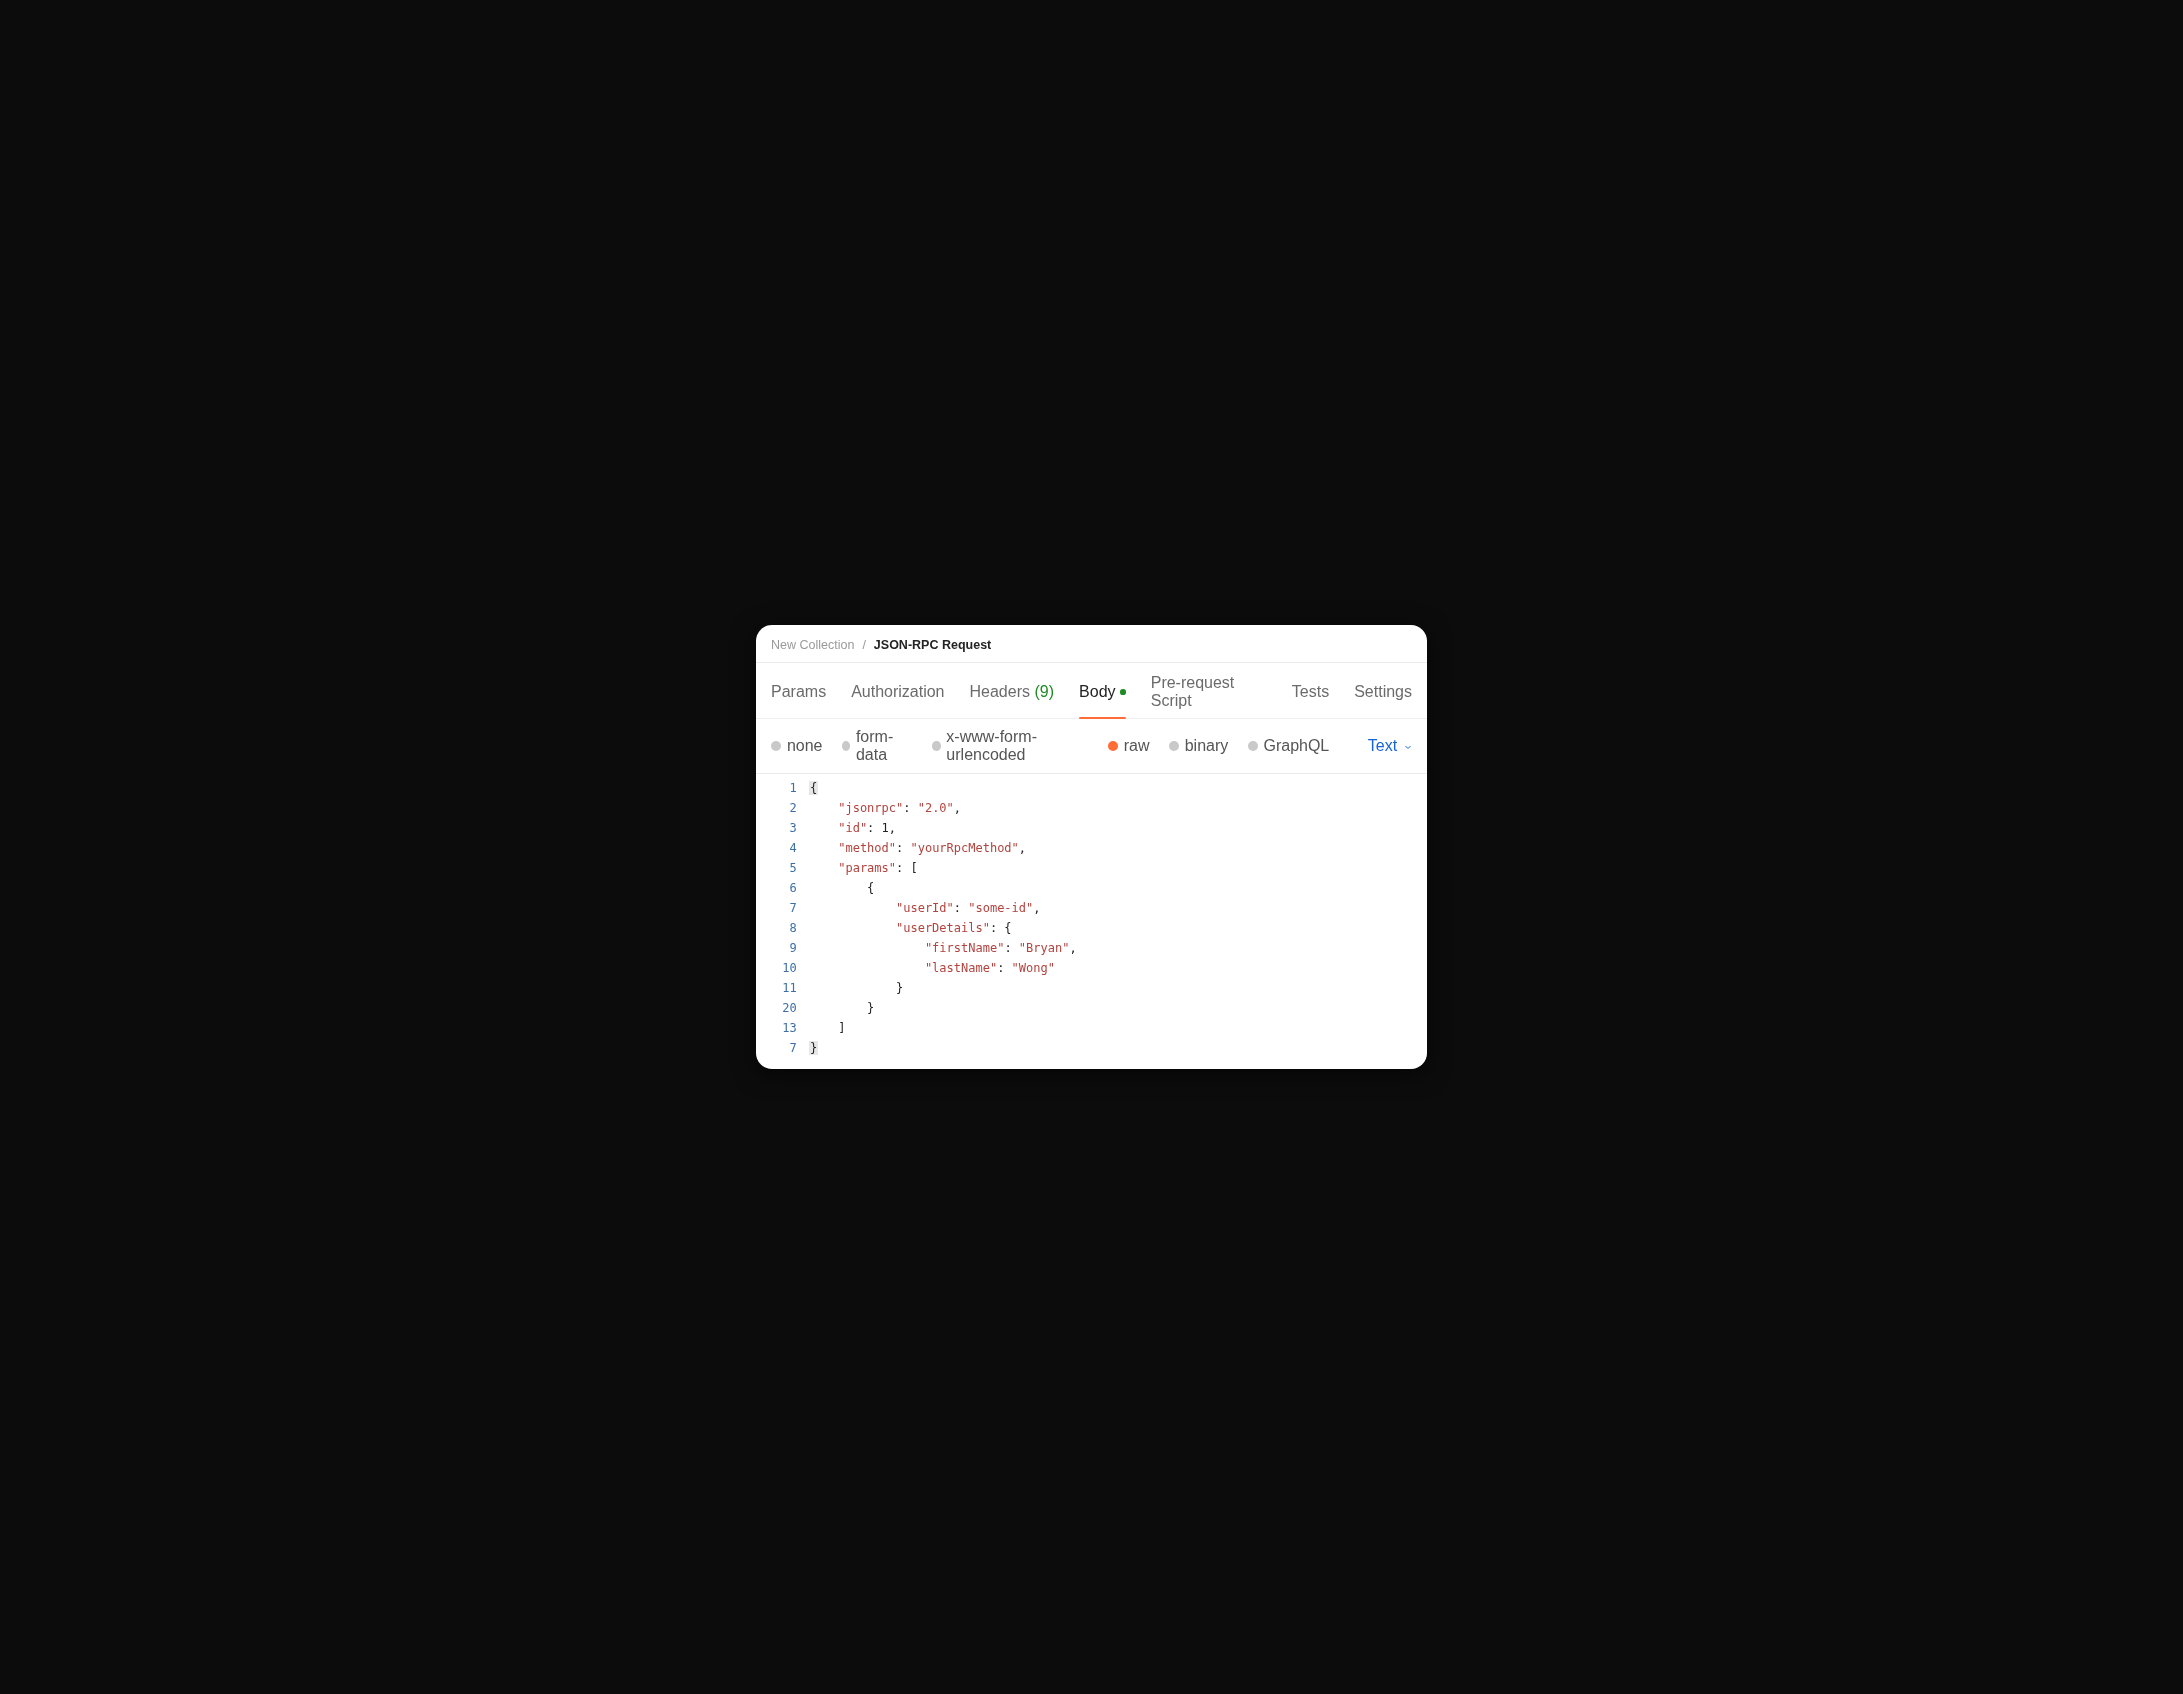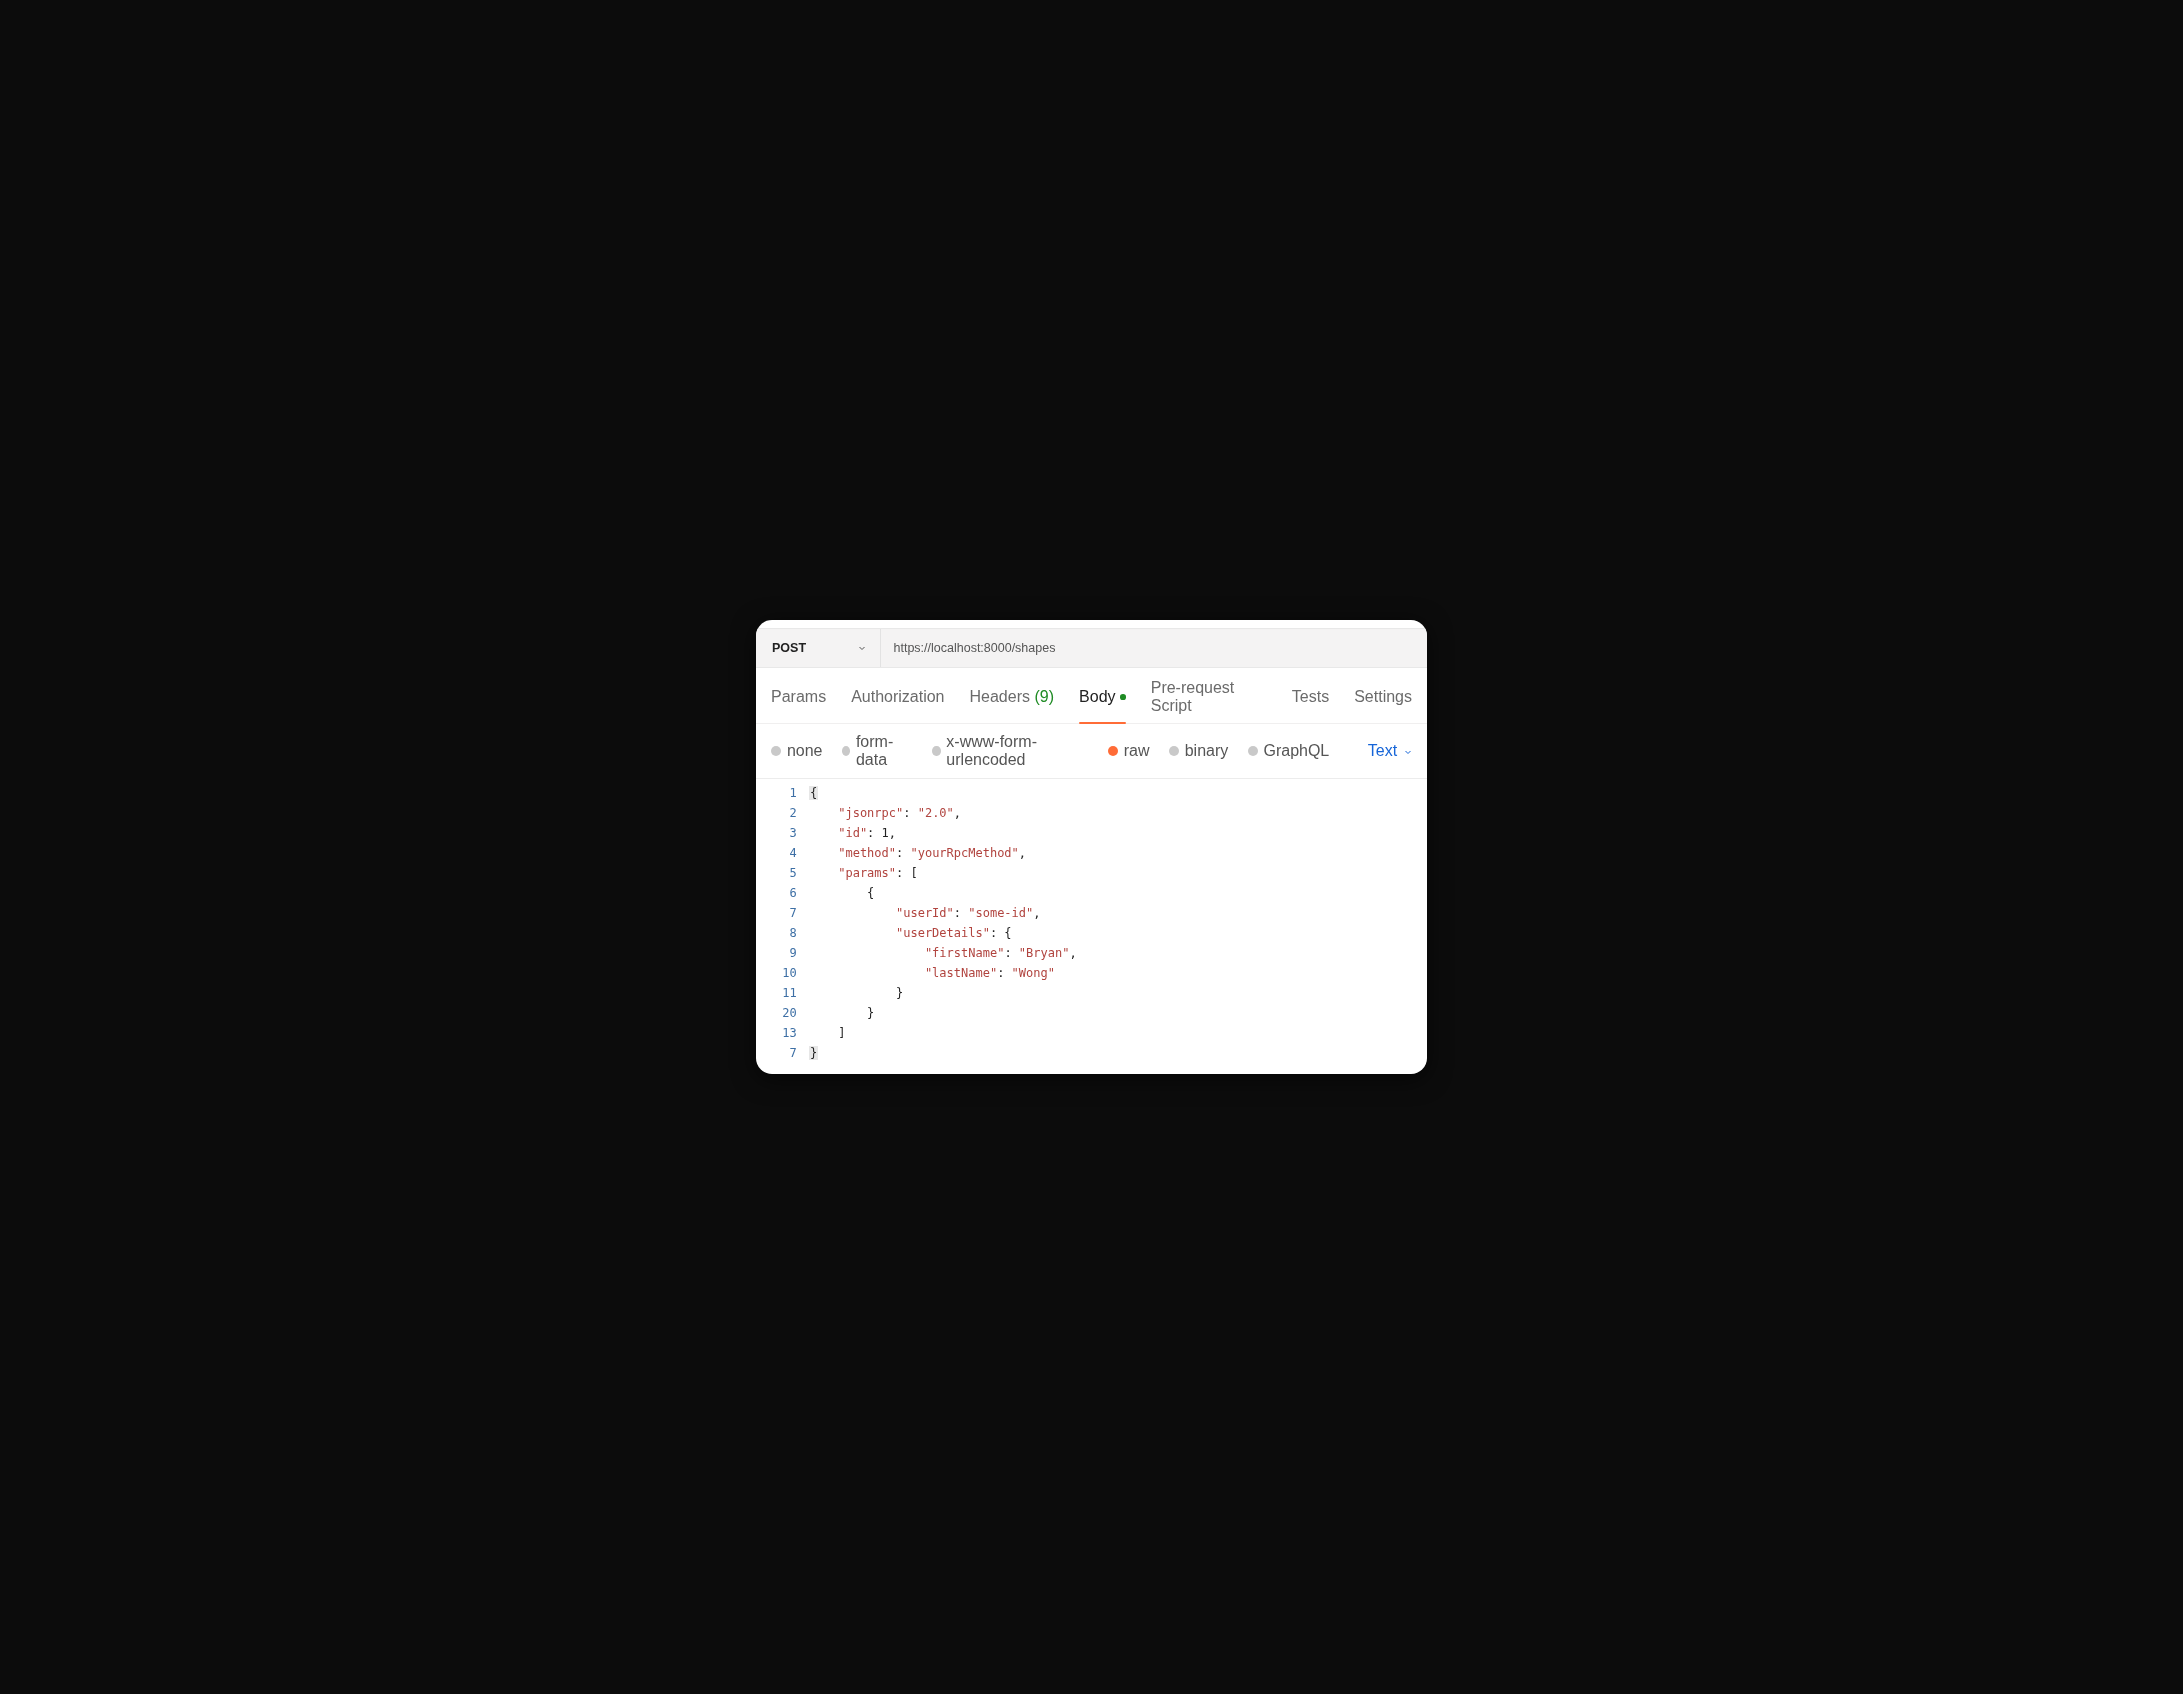--- a/index.html
+++ b/index.html
@@ -167,32 +167,26 @@
     background: #e7e7e7;
     padding: 0 0.6px;
   }
   .code-wrap { position: relative; padding-left: 2.3px; }
 </style>
 </head>
 <body>
 
 <div class="panel">
 
-
-  <div class="req-row">
-    <div class="method-select">
-      <span>POST</span>
-      <span class="chevron-down-icon">
-        <svg viewBox="0 0 16 16">
-            <path d="M3 6l5 5 5-5"></path>
-          </svg>
-      </span>
-    </div>
-    <input class="url-input" value="https://localhost:8000/shapes" style="">
-  </div>
+  <div class="crumb">
+    <span class="crumb-collection">New Collection</span>
+    <span class="crumb-sep">/</span>
+    <span class="crumb-request">JSON-RPC Request</span>
+  </div>
+
 
   <div class="tabs">
     <div class="tab">Params</div>
     <div class="tab">Authorization</div>
     <div class="tab">
       <span>Headers</span>
       <span class="tab-count">(9)</span>
     </div>
     <div class="tab active">
       <span>Body</span>

